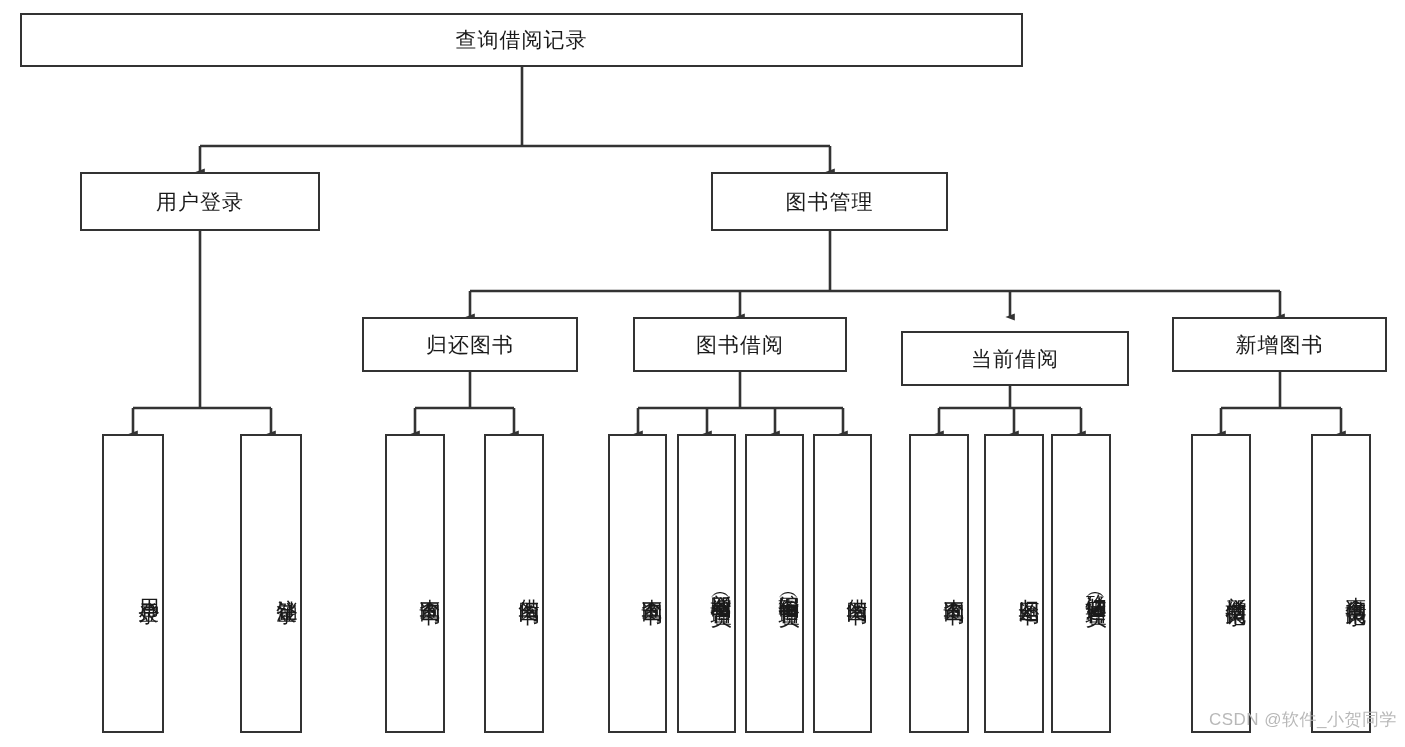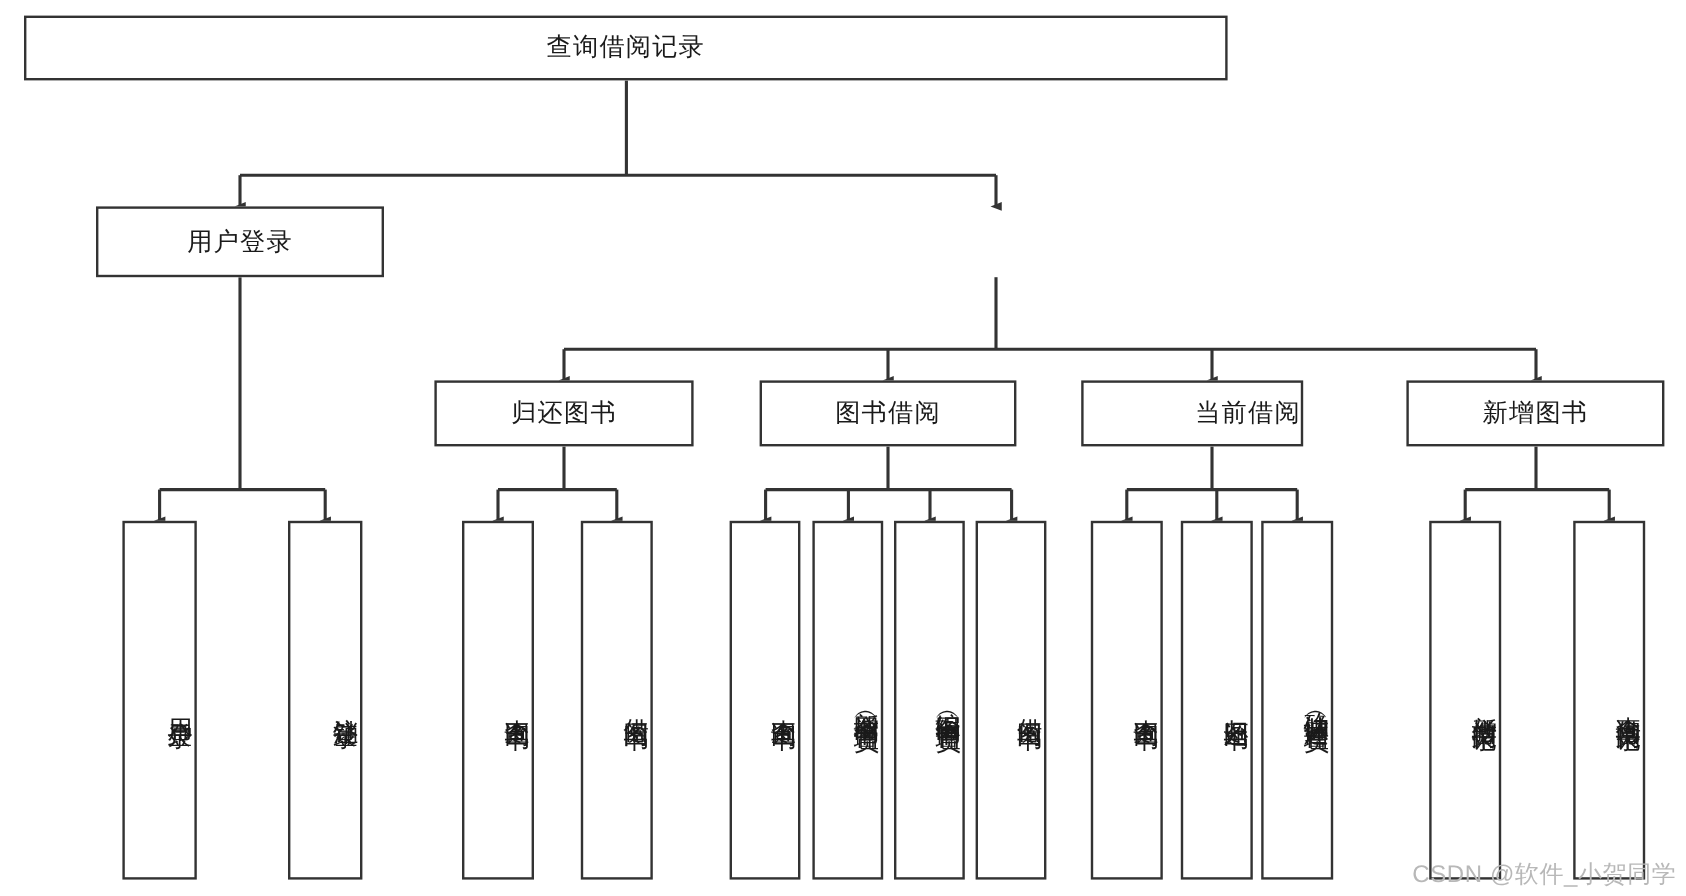--- a/index.html
+++ b/index.html
@@ -54,22 +54,22 @@
     justify-content: center;
   }
   .node-v .vtext {
     writing-mode: vertical-rl;
     text-orientation: upright;
     display: block;
   }
   #watermark {
     position: absolute;
     right: 8px;
-    bottom: 5px;
-    font-size: 20px;
+    bottom: 16px;
+    font-size: 17px;
     color: #b8b8b8;
     letter-spacing: 0.5px;
     white-space: nowrap;
     z-index: 5;
     margin-top: 20px;
   }
 </style>
 </head>
 <body>
 
@@ -119,30 +119,33 @@
   </svg>
 
   <div class="node node-h" style="left: 20px; top: 13px; width: 1003px; height: 54px;">
       <span>查询借阅记录</span>
     </div>
 
   <div class="node node-h" style="left: 80px; top: 172px; width: 240px; height: 59px;">
       <span>用户登录</span>
     </div>
 
+  <div class="node node-h" style="left: 711px; top: 172px; width: 237px; height: 59px;">
+      <span>图书管理</span>
+    </div>
 
   <div class="node node-h" style="left: 362px; top: 317px; width: 216px; height: 55px;">
       <span>归还图书</span>
     </div>
 
   <div class="node node-h" style="left: 633px; top: 317px; width: 214px; height: 55px;">
       <span>图书借阅</span>
     </div>
 
-  <div class="node node-h" style="left: 901px; top: 317px; width: 185px; height: 55px; justify-content: flex-end;">
+  <div class="node node-h" style="left: 901px; top: 331px; width: 228px; height: 55px;">
       <span>当前借阅</span>
     </div>
 
   <div class="node node-h" style="left: 1172px; top: 317px; width: 215px; height: 55px;">
       <span>新增图书</span>
     </div>
 
   <div class="node node-v" style="left: 102px; top: 434px; width: 62px; height: 299px;">
       <span class="vtext">用户登录</span>
     </div>

